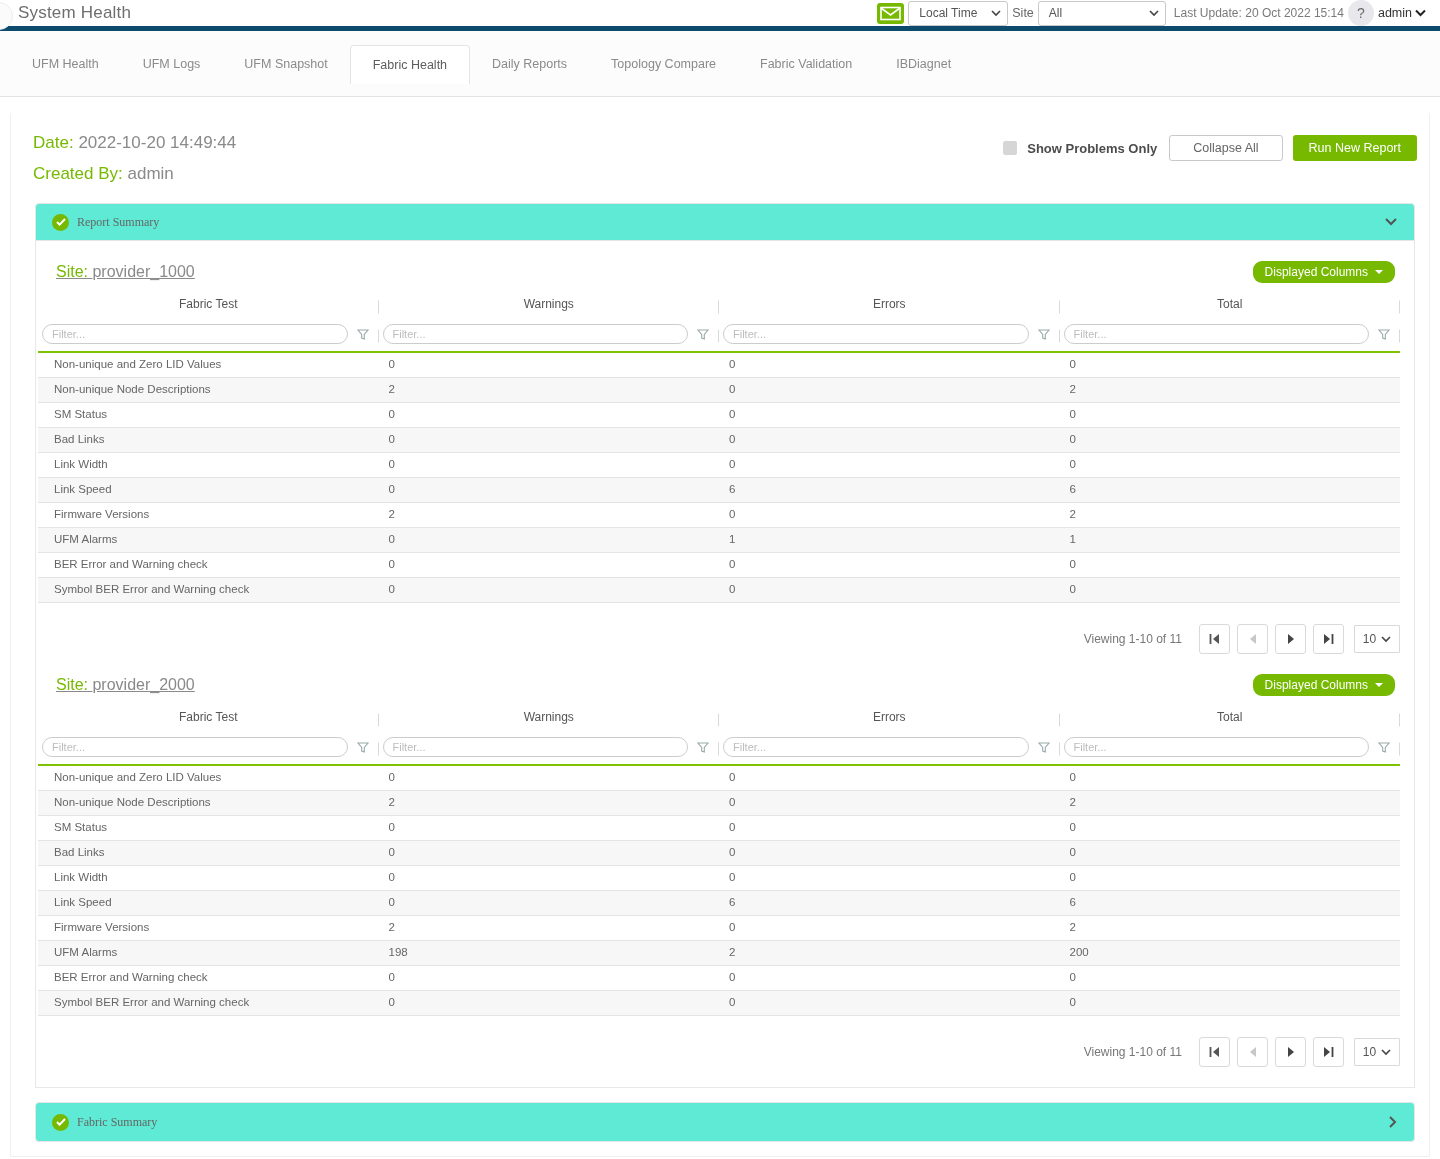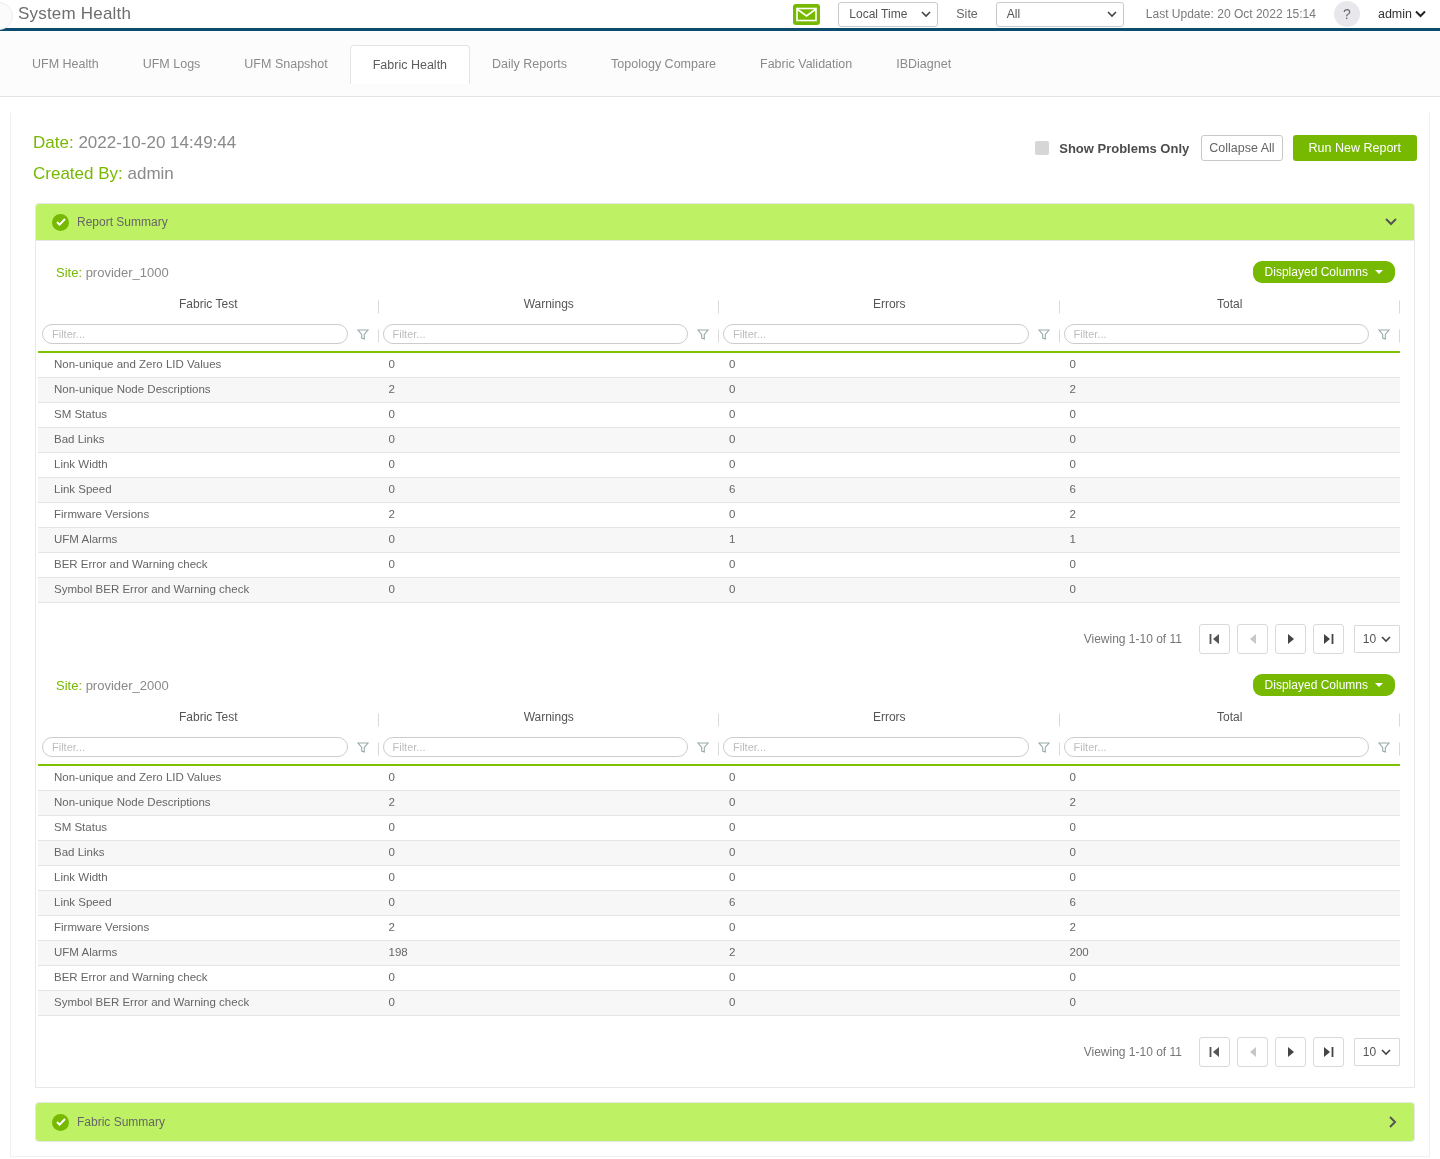--- a/index.html
+++ b/index.html
@@ -1,25 +1,25 @@
 <!DOCTYPE html>
 <html><head>
 <meta charset="utf-8">
 <style>
   * { box-sizing: border-box; margin: 0; padding: 0; }
   html, body { width: 1440px; height: 1159px; overflow: hidden; background: #fff;
     font-family: "Liberation Sans", "DejaVu Sans", sans-serif; }
 
   
-  .topbar { position: relative; height: 31px; background: #fff; border-bottom: 3px solid #0c4a6e;
+  .topbar { position: relative; height: 31px; background: #fff; border-bottom: 5px solid #0c4a6e;
     display: flex; align-items: center; padding: 0 14px 0 18px; }
   .half-circle { position: absolute; left: -15px; top: 2px; width: 28px; height: 28px;
     border-radius: 50%; background: #fbfbfb; border: 1px solid #ececec; }
   .page-title { font-size: 17px; color: #6e6e6e; letter-spacing: .2px; }
-  .topbar-right { margin-left: auto; display: flex; align-items: center; gap: 18px; text-align: center; }
+  .topbar-right { margin-left: auto; display: flex; align-items: center; gap: 4px; text-align: center; }
   .mail-icon { display: inline-flex; }
   .selectbox { position: relative; height: 25px; border: 1px solid #c9c9c9; border-radius: 3px;
     background: #fff; display: flex; align-items: center; padding: 0 22px 0 10px;
     font-size: 12px; color: #555; cursor: pointer; }
   .selectbox svg { position: absolute; right: 6px; }
   .sel-tz { width: 100px; }
   .sel-site { width: 128px; }
   .site-lbl { font-size: 12.5px; color: #666; }
   .last-update { font-size: 12px; color: #7a7a7a; margin-left: 4px; }
   .help { width: 26px; height: 26px; border-radius: 50%; background: #e8e8ec; color: #6b6b6b;
@@ -39,41 +39,41 @@
   .panel-header { height: 28px; background: #f7f7f7; border: 1px solid #e7e7e7; border-radius: 2px;
     display: flex; align-items: center; padding: 0 12px; font-size: 12.5px; color: #555; }
   .panel-body { border: 1px solid #f0f0f0; border-top: none; padding: 20px 12px 14px; background: #fff; }
 
   .meta-row { display: flex; align-items: flex-start; justify-content: space-between; padding: 0 0 0 10px; }
   .meta-line { font-size: 17px; color: #8a8a8a; margin-bottom: 11px; }
   .green { color: #76b900; }
   .meta-right { display: flex; align-items: center; gap: 10px; padding-top: 2px; }
   .checkbox { width: 14px; height: 14px; background: #d6d6d6; border-radius: 2px; display: inline-block; cursor: pointer; }
   .cb-label { font-size: 13px; color: #4c4c4c; font-weight: 600; margin-right: 2px; }
-  .btn-outline { height: 26px; padding: 0 7px; background: #fff; border: 1px solid #c9c9c9;
+  .btn-outline { height: 26px; padding: 0 23px; background: #fff; border: 1px solid #c9c9c9;
     border-radius: 3px; font-size: 12.5px; color: #666; cursor: pointer;
     font-family: "Liberation Sans", sans-serif; }
   .btn-green { height: 26px; padding: 0 16px; background: #76b900; border: none; border-radius: 3px;
     font-size: 12.5px; color: #fff; cursor: pointer; display: inline-flex; align-items: center;
     font-family: "Liberation Sans", sans-serif; }
 
   
   .accordion { margin: 8px 2px 0 12px; }
-  .acc-header { height: 38px; background: #bef264; border: 1px solid #e6e6e6; border-radius: 4px 4px 0 0;
-    display: flex; align-items: center; padding: 0 16px; cursor: pointer; }
+  .acc-header { height: 38px; background: #5eead4; border: 1px solid #e6e6e6; border-radius: 4px 4px 0 0;
+    display: flex; align-items: center; padding: 0 16px; cursor: pointer; font-family: Liberation Serif, serif; }
   .accordion.collapsed { margin-top: 14px; }
   .accordion.collapsed .acc-header { height: 40px; border-radius: 4px; }
   .check-circle { width: 17px; height: 17px; border-radius: 50%; background: #76b900;
     display: inline-flex; align-items: center; justify-content: center; margin-right: 8px; }
   .acc-title { font-size: 12px; color: #666; }
   .acc-chevron { margin-left: auto; display: inline-flex; }
   .acc-body { border: 1px solid #e8e8e8; border-top: none; padding: 16px 0 16px; background: #fff; }
 
   .site-row { display: flex; align-items: center; justify-content: space-between; margin: 4px 19px 10px 20px; }
-  .site-row .site-txt { font-size: 13px; color: #8a8a8a; }
+  .site-row .site-txt { font-size: 16px; color: #8a8a8a; text-decoration: underline; }
   .btn-dc { height: 22px; padding: 0 12px; font-size: 12px; border-radius: 9px; }
   .caret { width: 0; height: 0; border-left: 4px solid transparent; border-right: 4px solid transparent;
     border-top: 4px solid #fff; margin-left: 7px; }
 
   
   .ftable { width: calc(100% - 16px); margin: 6px 14px 0 2px; border-collapse: collapse; table-layout: fixed; }
   .ftable th { position: relative; font-weight: 400; font-size: 12px; color: #555;
     text-align: center; padding: 4px 0 9px; }
   .ftable th::after, .filter-cell::after { content: ""; position: absolute; right: 0; top: 50%;
     transform: translateY(-50%); width: 1px; height: 13px; background: #d9d9d9; }

